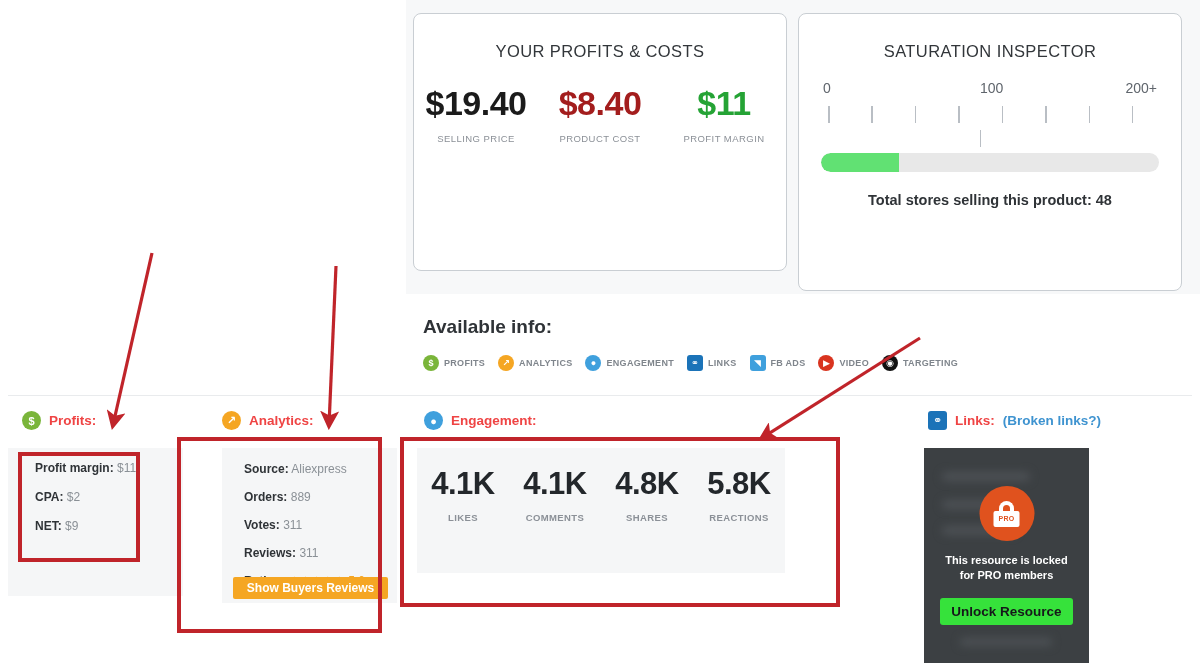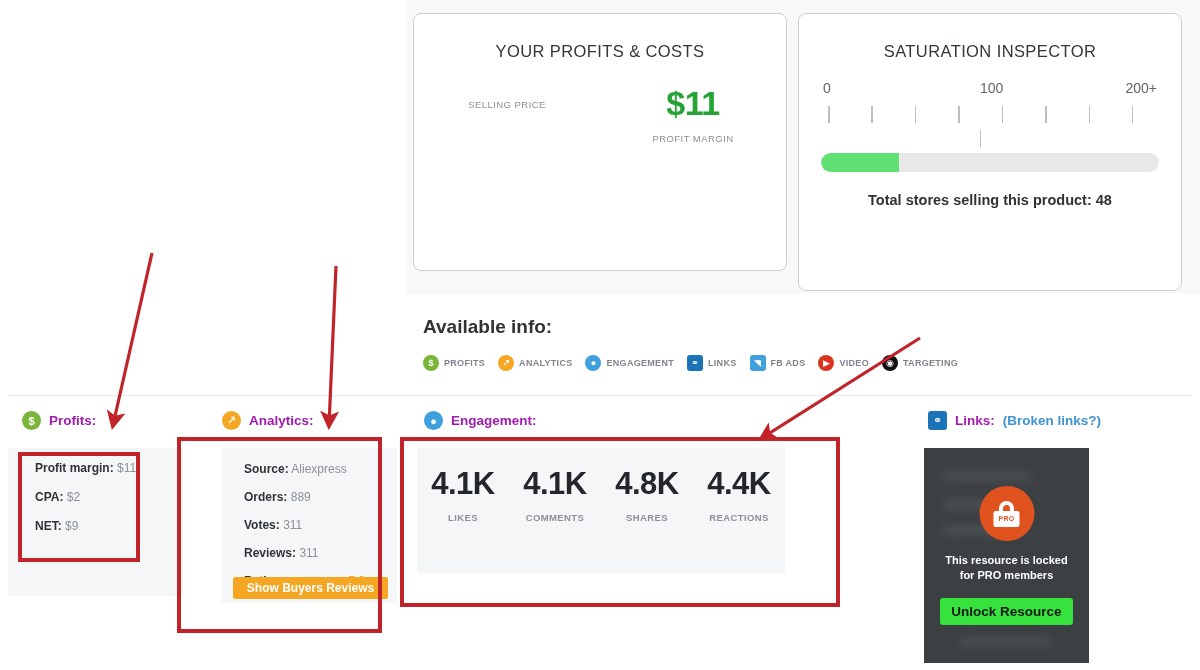--- a/index.html
+++ b/index.html
@@ -61,21 +61,21 @@
 
   .ico{width:16px;height:16px;border-radius:50%;display:flex;align-items:center;
        justify-content:center;flex:0 0 auto;color:#fff;font-size:9px;font-weight:700;}
   .ico.sq{border-radius:3px;}
 
   
   .divider{position:absolute;left:8px;top:395px;width:1184px;height:1px;background:#e9ebed;}
 
   
   .sec-head{position:absolute;display:flex;align-items:center;gap:8px;}
-  .sec-head .ttl{font-size:13.5px;font-weight:700;color:#a21caf;}
+  .sec-head .ttl{font-size:13.5px;font-weight:700;color:#ef4444;}
   .sec-head .ico{width:19px;height:19px;font-size:11px;}
   .sec-head a{color:#3e93d0;text-decoration:none;font-weight:700;font-size:13.5px;}
 
   .panel{position:absolute;background:#f5f6f7;box-sizing:border-box;}
 
   
   #profits-panel{left:8px;top:448px;width:175px;height:148px;}
   .plist{position:absolute;left:27px;top:13px;}
   .plist div{font-size:12px;margin-bottom:15px;color:#8a9096;font-weight:400;}
   .plist div b{color:#2f3337;font-weight:700;}
@@ -144,21 +144,26 @@
 <body>
 
 <div class="stage">
 
   <div class="top-band"></div>
 
   <div class="card" id="profits-card">
     <div class="card-title">YOUR PROFITS &amp; COSTS</div>
     <div class="pc-row">
       <div class="pc-col">
+        <div class="pc-val" style="color:#1b1b1b">$19.40</div>
         <div class="pc-lab">SELLING PRICE</div>
+      </div>
+      <div class="pc-col">
+        <div class="pc-val" style="color:#a31d1d">$8.40</div>
+        <div class="pc-lab">PRODUCT COST</div>
       </div>
       <div class="pc-col">
         <div class="pc-val" style="color:#25a335">$11</div>
         <div class="pc-lab">PROFIT MARGIN</div>
       </div>
     </div>
   </div>
 
   <div class="card" id="saturation-card">
     <div class="card-title">SATURATION INSPECTOR</div>
@@ -288,21 +293,21 @@
       </div>
       <div class="eng-col">
         <div class="eng-val">4.1K</div>
         <div class="eng-lab">COMMENTS</div>
       </div>
       <div class="eng-col">
         <div class="eng-val">4.8K</div>
         <div class="eng-lab">SHARES</div>
       </div>
       <div class="eng-col">
-        <div class="eng-val">4.4K</div>
+        <div class="eng-val">5.8K</div>
         <div class="eng-lab">REACTIONS</div>
       </div>
     </div>
   </div>
 
   <div class="sec-head" style="left:928px;top:411px;">
     <span class="ico sq" style="background:#1b73b8">⚭</span>
     <span class="ttl">Links:</span>
     <a href="#">(Broken links?)</a>
   </div>

